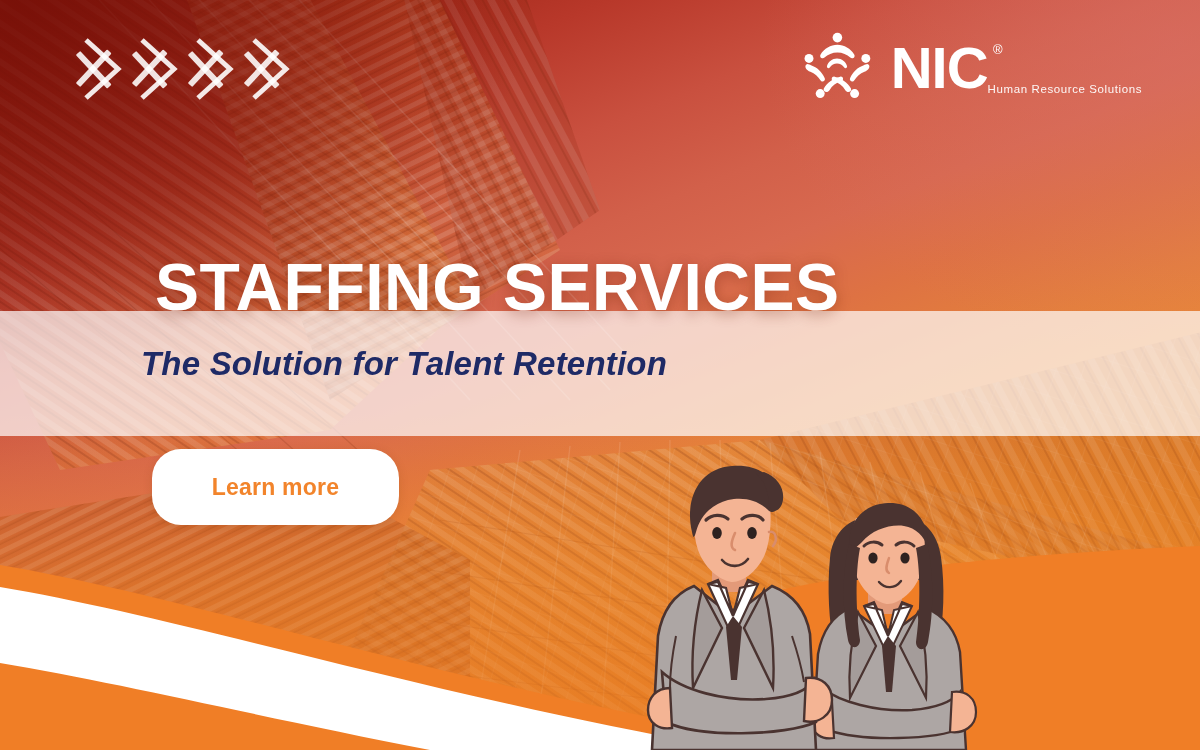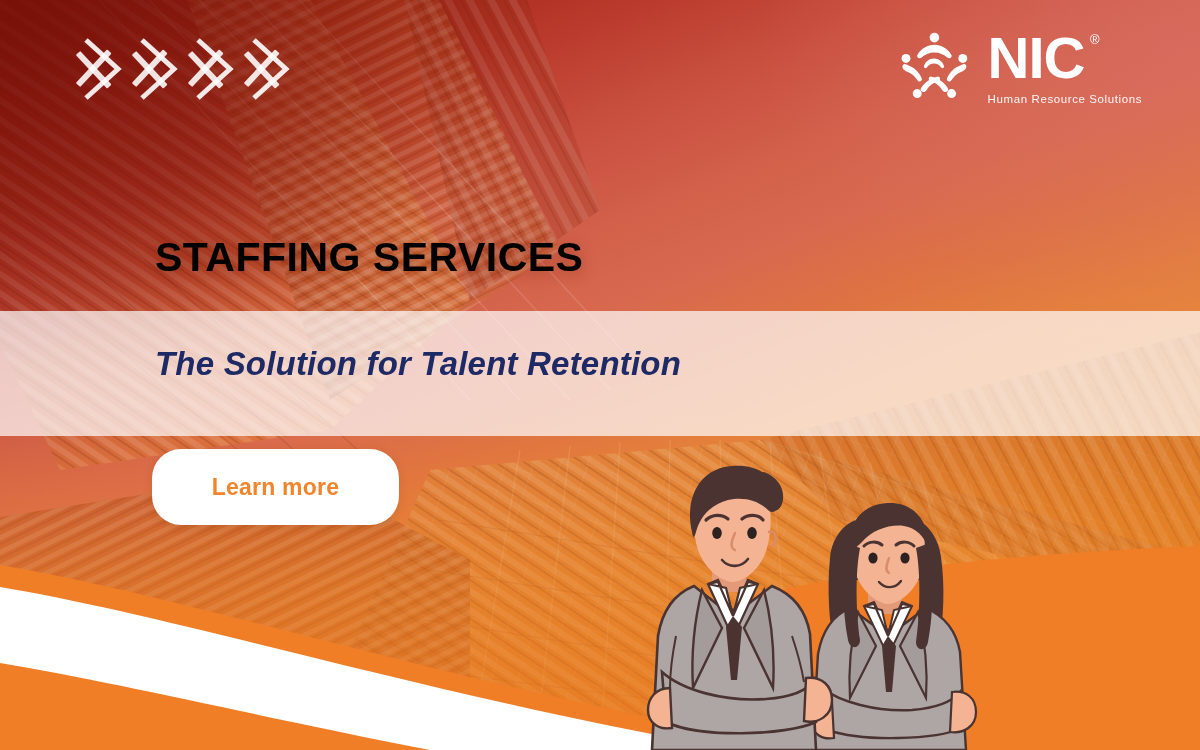--- a/index.html
+++ b/index.html
@@ -66,55 +66,55 @@
   
   .chev svg{display:block;width:46px;height:66px;}
 
   
   .logo{
     position:absolute;right:58px;top:28px;
     display:flex;align-items:center;gap:14px;
     z-index:9;
   }
   .logo-mark{width:80px;height:80px;flex:none;}
-  .logo-text{display:flex;flex-direction:column;align-items:flex-start;}
+  .logo-text{display:flex;flex-direction:row;align-items:flex-end;}
   .logo-word{
     position:relative;
     font-size:58px;font-weight:700;letter-spacing:-1px;
     color:#fff;line-height:.92;
     font-family:"Liberation Sans","DejaVu Sans",sans-serif;
   }
   .logo-word .reg{
     position:absolute;top:2px;right:-14px;
     font-size:13px;font-weight:400;line-height:1;
   }
   .logo-tag{
     font-size:11.5px;letter-spacing:.6px;
     color:#fff;opacity:.95;margin-top:8px;
     white-space:nowrap;
   }
 
   
   .headline{
     position:absolute;left:155px;top:210px;
     z-index:8;
-    font-size:41px;font-weight:700;letter-spacing:.5px;
-    color:#000000;line-height:1;
+    font-size:66px;font-weight:700;letter-spacing:.5px;
+    color:#ffffff;line-height:1;
     text-shadow:0 3px 14px rgba(120,35,10,.42);
     white-space:nowrap;
   }
 
   
   .band{
     position:absolute;left:0;right:0;top:311px;height:125px;
     background:rgba(255,255,255,.70);
     z-index:6;
   }
   .subtitle{
-    position:absolute;left:155px;top:311px;height:106px;
+    position:absolute;left:141px;top:311px;height:106px;
     display:flex;align-items:center;
     z-index:8;
     font-size:33px;font-weight:700;font-style:italic;
     color:#1E2A66;letter-spacing:.2px;
     white-space:nowrap;
   }
 
   
   .cta{
     position:absolute;left:152px;top:449px;

